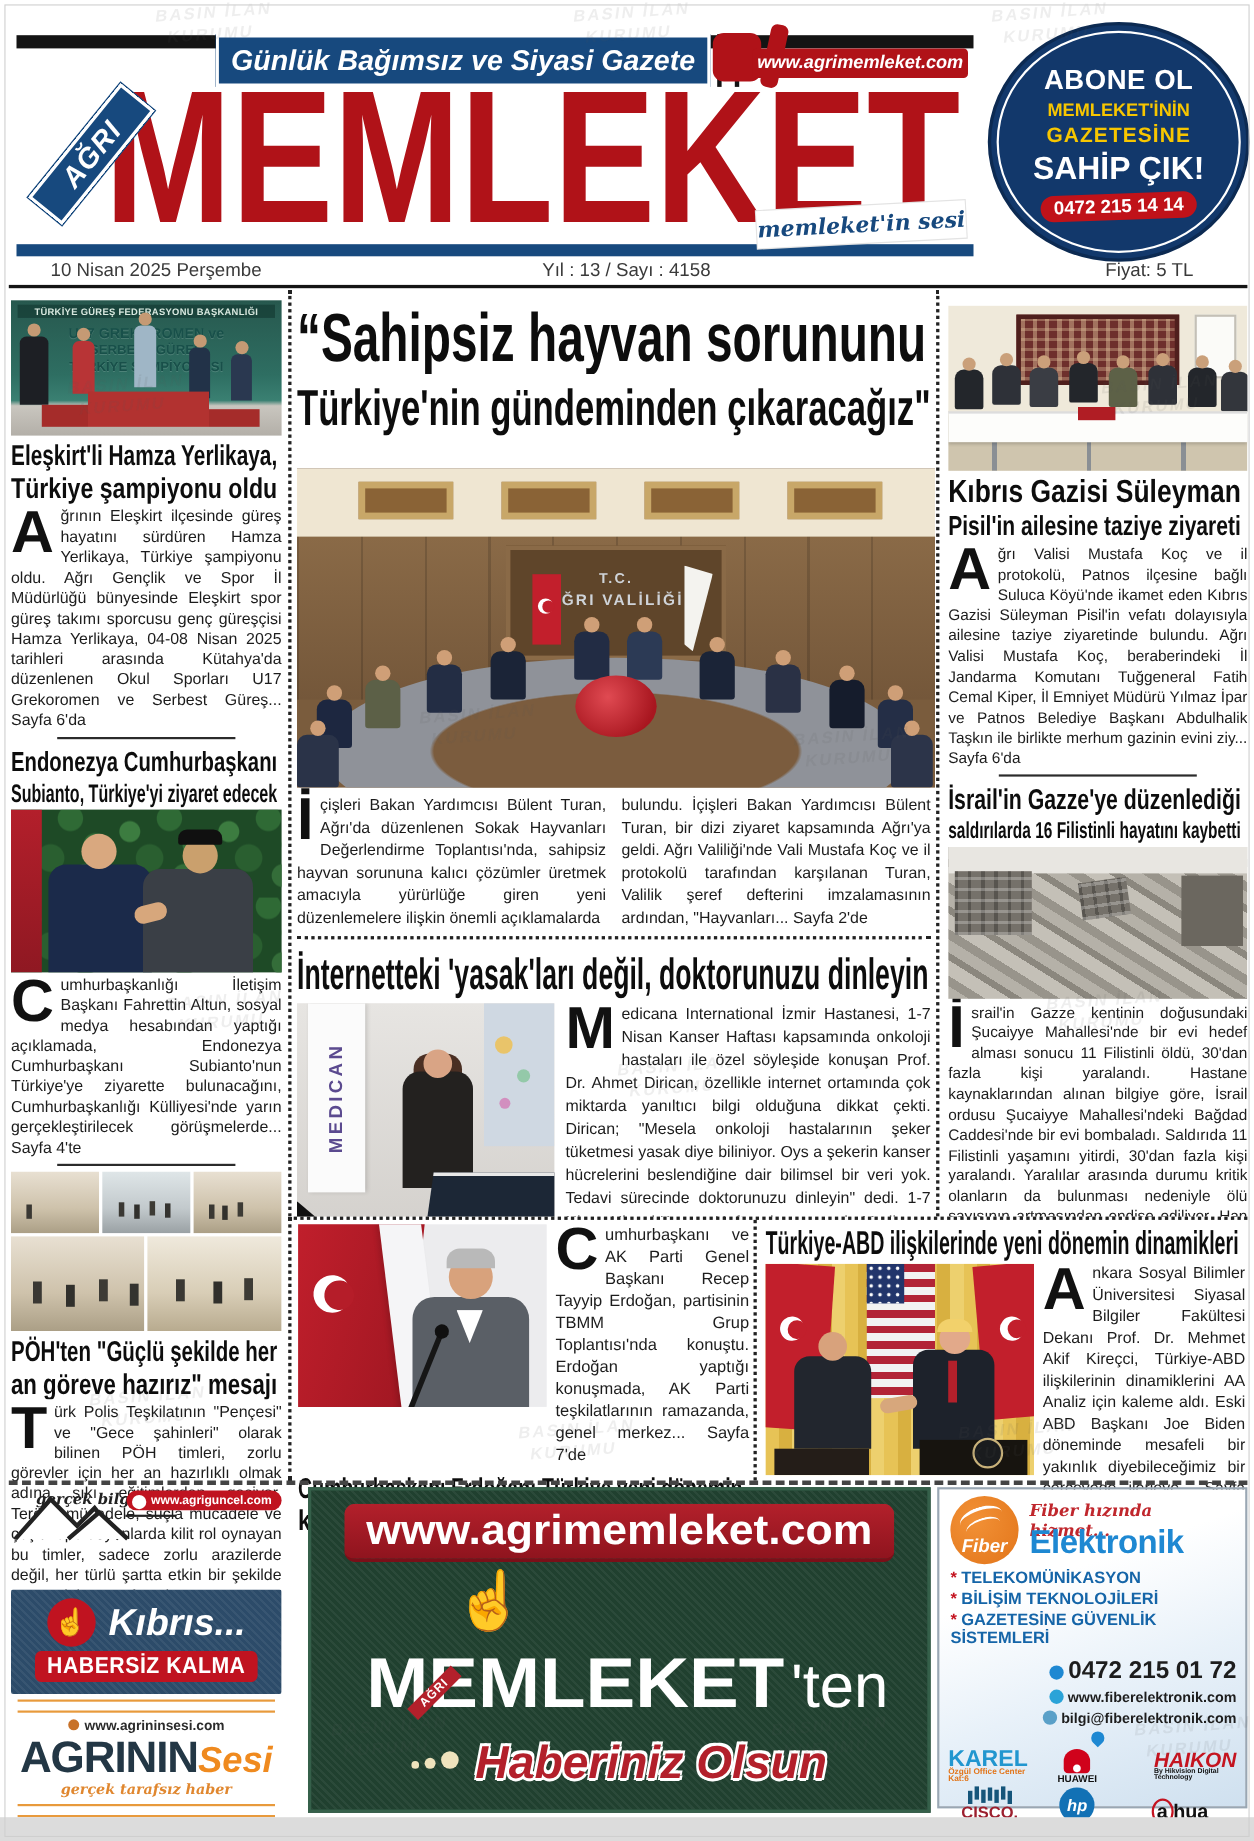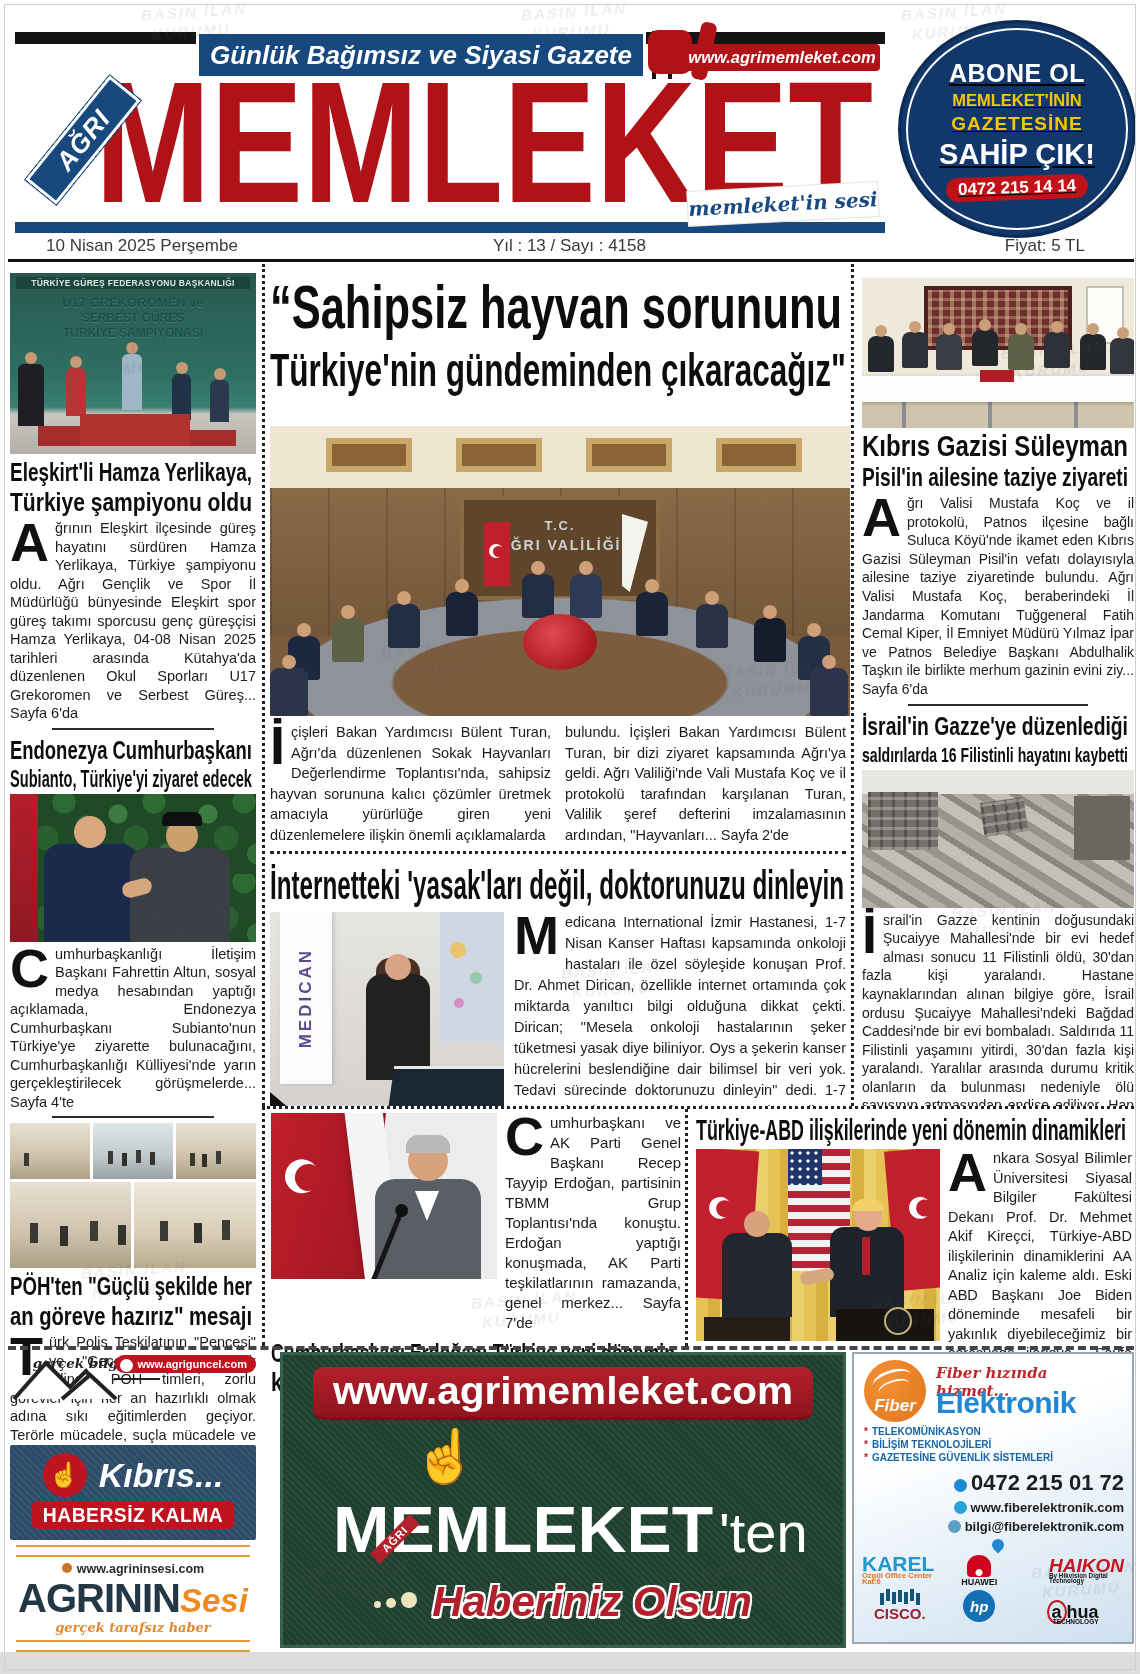--- a/index.html
+++ b/index.html
@@ -29,21 +29,21 @@
   .website-box{position:absolute;left:684px;top:44px;width:196px;height:27px;background:#b01218;
       border-radius:4px;display:flex;align-items:center;justify-content:center;color:#fff;
       font-weight:bold;font-style:italic;font-size:16.5px;z-index:5;}
   .slogan-ribbon{position:absolute;left:688px;top:187px;width:190px;height:34px;background:#fff;
       transform:rotate(-3deg);display:flex;align-items:center;justify-content:center;z-index:6;
       color:#17497e;font-family:"DejaVu Serif",serif;font-weight:bold;font-style:italic;font-size:20px;
       box-shadow:0 0 0 1px #e3e3e3;}
   .blue-bar{position:absolute;left:15px;top:222px;width:870px;height:11px;background:#17497e;}
   .subscribe{position:absolute;left:898px;top:20px;width:232px;height:212px;background:#12386b;
       border-radius:50%;border:3px solid #0c2a52;z-index:5;display:flex;flex-direction:column;
-      align-items:center;justify-content:center;gap:3px;text-decoration:underline;}
+      align-items:center;justify-content:center;gap:3px;}
   .subscribe:before{content:"";position:absolute;inset:5px;border:2px solid #fff;border-radius:50%;}
   .subscribe .s1{color:#fff;font-weight:bold;font-size:25px;letter-spacing:.5px;}
   .subscribe .s2{color:#f7c600;font-weight:bold;font-size:16.5px;}
   .subscribe .s3{color:#f7c600;font-weight:bold;font-size:19px;letter-spacing:1px;}
   .subscribe .s4{color:#fff;font-weight:bold;font-size:29px;}
   .subscribe .s-phone{background:#c01219;border-radius:14px;padding:2px 12px;color:#fff;
       font-weight:bold;font-size:17px;transform:rotate(-2deg);margin-top:2px;z-index:2;}
   
   .dateline{position:absolute;left:14px;top:234px;width:1112px;height:24px;display:flex;
       font-size:17px;color:#3a3a3a;align-items:center;}
@@ -66,21 +66,21 @@
   .body-txt{font-size:14.5px;line-height:18.5px;text-align:justify;color:#1c1c1c;margin:3px 0;}
   .body-txt.sm{font-size:14px;line-height:18.6px;}
   .dc{float:left;font-weight:bold;font-size:54px;line-height:41px;margin:3px 6px 0 0;color:#111;}
   .sep{border-top:2px solid #2b2b2b;width:66%;margin:5px auto;}
   .dot-h{border-top:3px dotted #222;margin:6px 0;}
   .dash-div{position:absolute;left:8px;top:1346px;width:1126px;border-top:4px dashed #444;z-index:3;}
   .two-col{display:flex;gap:14px;margin-top:6px;}
   .two-col .tc{width:50%;font-size:14.5px;line-height:20.5px;text-align:justify;color:#1c1c1c;}
   .photo{position:relative;overflow:hidden;}
   
-  .photo-wrestling{width:246px;height:181px;margin-top:9px;
+  .photo-wrestling{width:246px;height:123px;margin-top:9px;
       background:linear-gradient(180deg,#27584e 0%,#2e6e62 55%,#3a8072 74%,#c9c6bf 78%,#b3afa8 100%);}
   .wr-b1{position:absolute;top:4px;left:6px;right:6px;font-size:8.5px;font-weight:bold;color:#d8e8df;
       background:rgba(16,54,46,.6);text-align:center;padding:1px 0;letter-spacing:.3px;}
   .wr-b2,.wr-b3,.wr-b4{position:absolute;left:0;right:0;text-align:center;font-weight:bold;color:#18504a;
       text-shadow:0 1px 0 rgba(255,255,255,.15);}
   .wr-b2{top:22px;font-size:13px;}
   .wr-b3{top:38px;font-size:12px;}
   .wr-b4{top:53px;font-size:12px;}
   .wr-podium{position:absolute;bottom:8px;left:70px;width:110px;height:32px;background:#b23230;}
   .wr-podium:before{content:"";position:absolute;left:-42px;bottom:0;width:42px;height:20px;background:#a52c2a;}
@@ -257,21 +257,21 @@
   .fb-circle{position:absolute;left:2px;top:0;width:62px;height:62px;border-radius:50%;
       background:radial-gradient(circle at 35% 35%,#f29136,#e2751a);color:#fff;font-weight:bold;
       font-style:italic;font-size:17px;display:flex;align-items:flex-end;justify-content:center;padding-bottom:6px;box-sizing:border-box;}
   .fb-circle:before{content:"";position:absolute;left:8px;top:10px;width:40px;height:18px;
       border-top:3px solid #fff;border-radius:50%;transform:rotate(-18deg);}
   .fb-circle:after{content:"";position:absolute;left:14px;top:20px;width:32px;height:14px;
       border-top:2px solid #fff;border-radius:50%;transform:rotate(-18deg);}
   .fb-script{position:absolute;left:74px;top:4px;color:#c0272d;font-family:"DejaVu Serif",serif;
       font-weight:bold;font-style:italic;font-size:15px;}
   .fb-name{position:absolute;left:74px;top:26px;color:#1e88d2;font-weight:bold;font-size:30px;letter-spacing:-.5px;}
-  .fb-svc{margin:2px 0 0 2px;font-weight:bold;font-size:10px;color:#1565a8;}
+  .fb-svc{margin:2px 0 0 2px;font-weight:bold;font-size:15px;color:#1565a8;}
   .fb-svc b{color:#c41420;margin-right:4px;}
   .fb-contact{text-align:right;margin-top:4px;line-height:1.45;}
   .fb-phone{font-weight:bold;font-size:22px;color:#1d1d1d;}
   .fb-row{font-weight:bold;font-size:13px;color:#1d1d1d;}
   .ic{display:inline-block;width:13px;height:13px;border-radius:50%;background:#1e88d2;vertical-align:-2px;margin-right:4px;}
   .fb-pin{width:12px;height:12px;border-radius:50% 50% 50% 0;background:#1e88d2;transform:rotate(-45deg);margin:2px 0 0 130px;}
   .fb-brands{display:grid;grid-template-columns:1fr 1fr 1fr;gap:2px 4px;margin-top:4px;align-items:center;justify-items:center;}
   .bk-karel{color:#2196cf;font-weight:bold;font-size:21px;line-height:.8;}
   .bk-karel small{display:block;color:#e2751a;font-size:7.5px;font-weight:bold;}
   .bk-hw i{display:block;margin:0 auto;width:24px;height:22px;border-radius:50% 50% 4px 4px;

